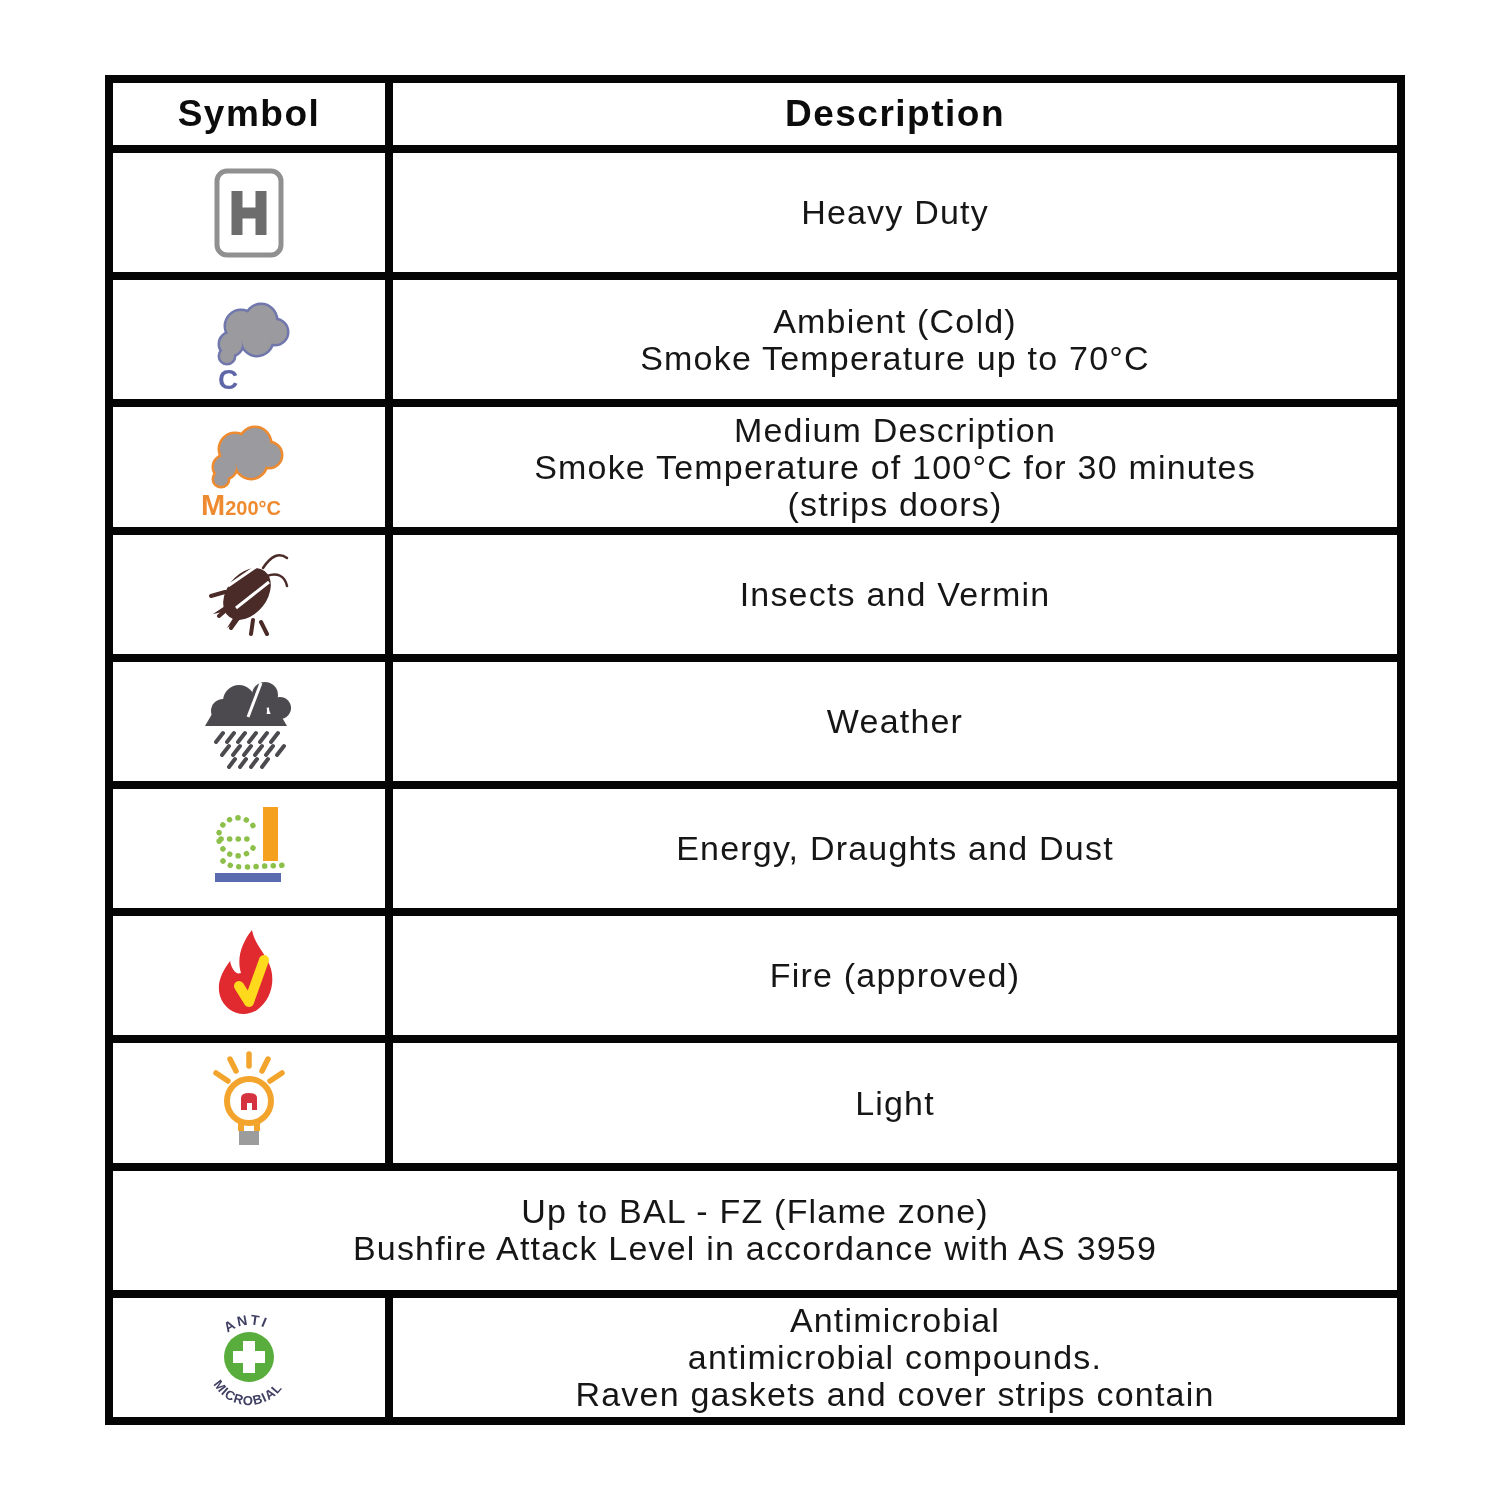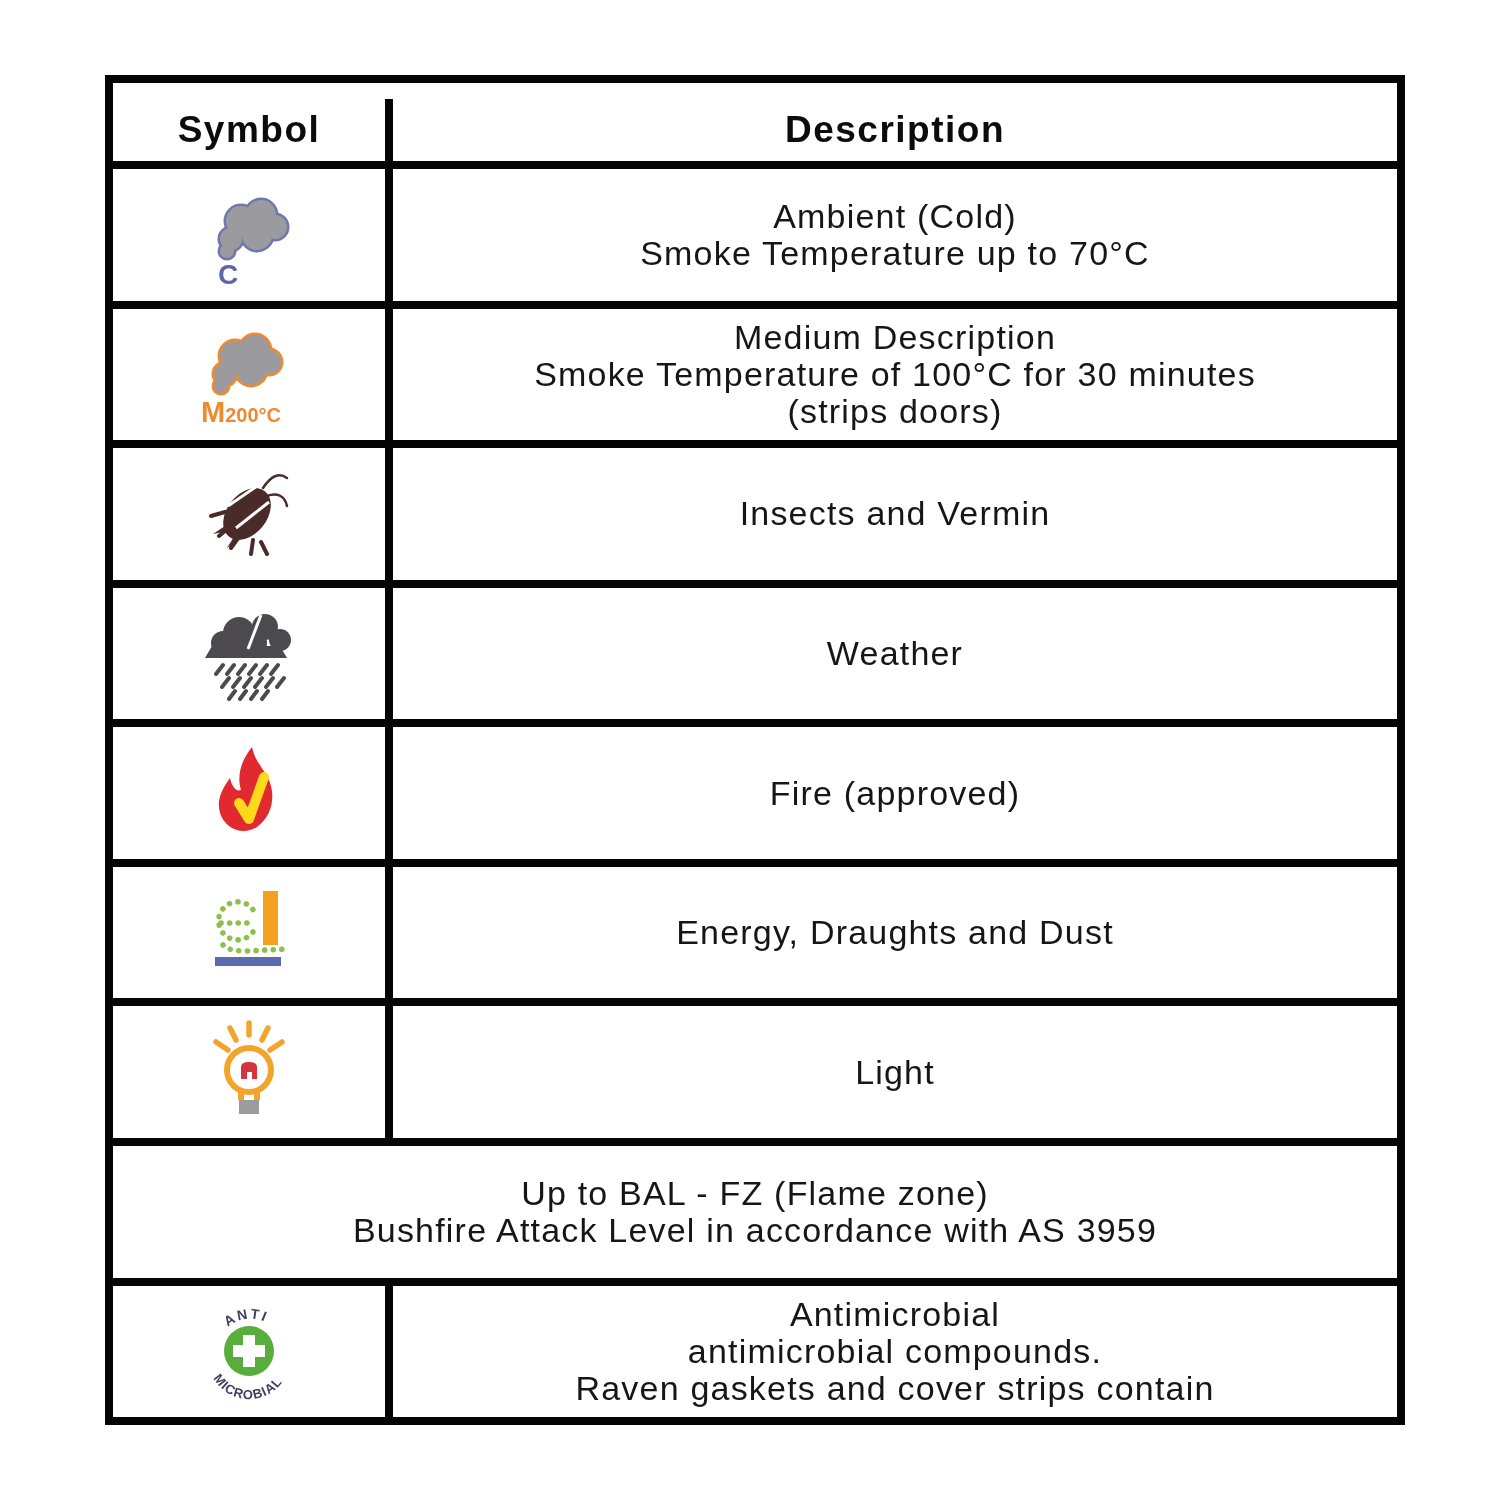--- a/index.html
+++ b/index.html
@@ -3,21 +3,21 @@
 <meta charset="utf-8">
 <style>
   html,body{margin:0;padding:0;background:#ffffff;}
   body{width:1500px;height:1500px;position:relative;font-family:"Liberation Sans",sans-serif;}
   .table{
     position:absolute;left:105px;top:75px;width:1300px;height:1350px;
     border:8px solid #050505;box-sizing:border-box;background:#fff;
     display:flex;flex-direction:column;
   }
   .row{display:flex;border-top:8px solid #050505;flex:1 1 0;min-height:0;}
-  .row.header{flex:0 0 62px;border-top:none;margin-top:16px;}
+  .row.header{flex:0 0 62px;border-top:none;}
   .cell{display:flex;align-items:center;justify-content:center;box-sizing:border-box;}
   .cell.sym{flex:0 0 280px;border-right:8px solid #050505;}
   .cell.desc{flex:1 1 auto;flex-direction:column;overflow:hidden;}
   .hdr-label{font-size:37px;font-weight:bold;color:#0c0c0c;letter-spacing:1.5px;}
   .line{font-size:34px;color:#161616;letter-spacing:1.2px;line-height:37px;white-space:nowrap;}
   .line:empty{display:none;}
   svg{display:block;}
   svg text{font-family:"Liberation Sans",sans-serif;}
 </style>
 </head>
@@ -27,20 +27,32 @@
 
   <div class="row header">
     <div class="cell sym">
       <span class="hdr-label">Symbol</span>
     </div>
     <div class="cell desc">
       <span class="hdr-label">Description</span>
     </div>
   </div>
 
+  <div class="row">
+    <div class="cell sym">
+      <svg width="86" height="94" viewBox="0 0 86 94">
+        <rect x="11" y="5" width="64" height="84" rx="10" fill="#fff" stroke="#909090" stroke-width="5"></rect>
+        <path d="M31 25 V69 M55 25 V69 M31 47 H55" stroke="#6d6d6d" stroke-width="11" fill="none"></path>
+        <text x="43" y="300" font-size="1" fill="#6d6d6d" text-anchor="middle">H</text>
+      </svg>
+    </div>
+    <div class="cell desc">
+      <div class="line">Heavy Duty</div>
+    </div>
+  </div>
 
 
   <div class="row">
     <div class="cell sym">
       <svg width="96" height="108" viewBox="0 0 96 108">
         <g stroke="#7077AC" stroke-width="5" fill="#9B9A9F">
           <circle cx="30" cy="58" r="11"></circle>
             <circle cx="40" cy="40" r="15"></circle>
           <circle cx="60" cy="34" r="15"></circle>
             <circle cx="74" cy="46" r="12"></circle>
@@ -127,44 +139,44 @@
                  M42 88 l-6 8 M53 88 l-6 8 M64 88 l-6 8 M75 88 l-6 8" stroke="#4C4A4E" stroke-width="4" stroke-linecap="round" fill="none"></path>
       </svg>
     </div>
     <div class="cell desc">
       <div class="line">Weather</div>
     </div>
   </div>
 
   <div class="row">
     <div class="cell sym">
-      <svg width="88" height="98" viewBox="0 0 88 98">
-        <path d="M47 3 C50 19 62 27 66 42 C70 57 65 74 52 83 C38 92 20 85 15 69 C11 55 18 44 25 34 C27 43 31 48 36 46 C31 30 38 14 47 3 Z" fill="#E12A2F"></path>
-        <path d="M34 59 L44 75 L59 33" stroke="#FFD91C" stroke-width="10" fill="none" stroke-linecap="round" stroke-linejoin="round"></path>
-      </svg>
-    </div>
-    <div class="cell desc">
-      <div class="line">Fire (approved)</div>
-    </div>
-  </div>
-
-  <div class="row">
-    <div class="cell sym">
       <svg width="100" height="92" viewBox="0 0 100 92">
         <rect x="64" y="4" width="15" height="54" fill="#F5A01F"></rect>
         <g stroke="#8DC04B" stroke-width="5.5" stroke-linecap="round" fill="none" stroke-dasharray="0.1 8.5">
           <path d="M54 45 A19 19 0 1 1 57 29"></path>
           <path d="M22 36 H56"></path>
           <path d="M24 58 C28 63 38 64 48 64 L88 62"></path>
         </g>
         <rect x="16" y="70" width="66" height="9" fill="#5B6BB0"></rect>
       </svg>
     </div>
     <div class="cell desc">
       <div class="line">Energy, Draughts and Dust</div>
+    </div>
+  </div>
+
+  <div class="row">
+    <div class="cell sym">
+      <svg width="88" height="98" viewBox="0 0 88 98">
+        <path d="M47 3 C50 19 62 27 66 42 C70 57 65 74 52 83 C38 92 20 85 15 69 C11 55 18 44 25 34 C27 43 31 48 36 46 C31 30 38 14 47 3 Z" fill="#E12A2F"></path>
+        <path d="M34 59 L44 75 L59 33" stroke="#FFD91C" stroke-width="10" fill="none" stroke-linecap="round" stroke-linejoin="round"></path>
+      </svg>
+    </div>
+    <div class="cell desc">
+      <div class="line">Fire (approved)</div>
     </div>
   </div>
 
   <div class="row">
     <div class="cell sym">
       <svg width="92" height="104" viewBox="0 0 92 104">
         <g stroke="#F2A42D" stroke-width="5.5" stroke-linecap="round" fill="none">
           <path d="M46 3 V15 M27 8 L33 20 M65 8 L59 20 M13 22 L25 30 M79 22 L67 30"></path>
         </g>
         <circle cx="46" cy="50" r="22" fill="#fff" stroke="#F2A42D" stroke-width="6"></circle>

